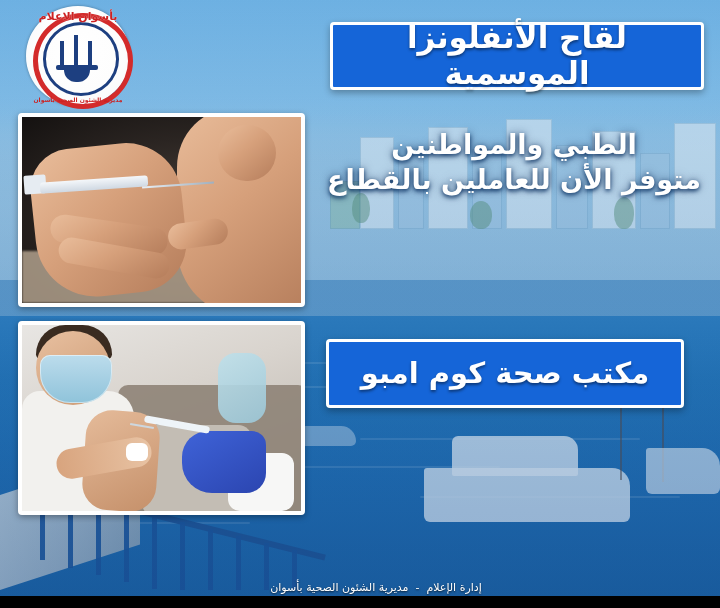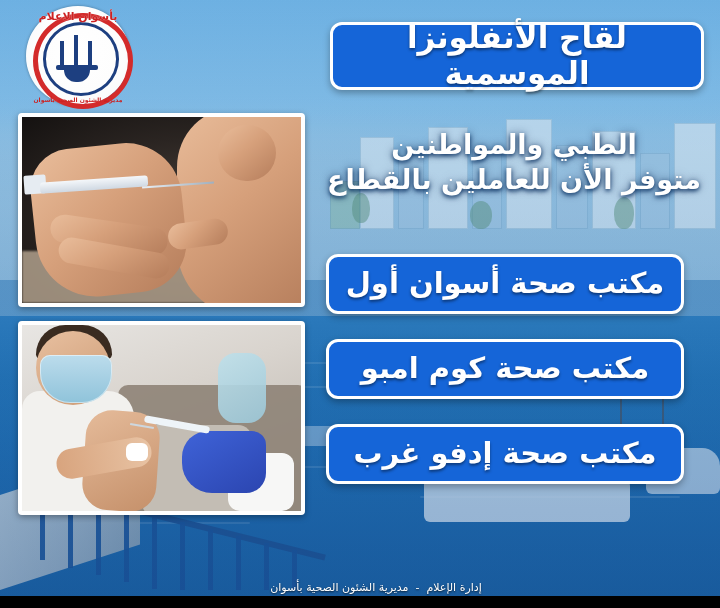--- a/index.html
+++ b/index.html
@@ -112,33 +112,33 @@
       background:linear-gradient(150deg,#bfe0ea,#9cc8d9);opacity:.9;}
   .pb-sleeve{position:absolute;left:206px;top:128px;width:66px;height:58px;background:#f7f7f6;border-radius:12px;}
   .pb-syr{position:absolute;left:122px;top:96px;width:66px;height:7px;background:#eef4f8;border-radius:3px;transform:rotate(10deg);}
   .pb-needle{position:absolute;left:108px;top:100px;width:24px;height:2px;background:#cdd7df;transform:rotate(10deg);}
 
   
   .pill{
     position:absolute;
     background:#1565d8;
     border:3px solid #ffffff;
-    border-radius:12px;
+    border-radius:4px;
     display:flex;align-items:center;justify-content:center;
     color:#fff;font-weight:bold;
     text-shadow:0 2px 3px rgba(0,0,0,.45);
     box-shadow:0 3px 7px rgba(0,0,0,.30);
     box-sizing:border-box;
     padding:0 10px;
     text-align:center;
     line-height:1.15;
   }
   .pill-title{left:330px;top:22px;width:374px;height:68px;font-size:31px;}
   .pill-1{left:326px;top:254px;width:358px;height:60px;font-size:29px;}
-  .pill-2{left:326px;top:339px;width:358px;height:60px;font-size:29px;}
+  .pill-2{left:326px;top:339px;width:358px;height:69px;font-size:29px;}
   .pill-3{left:326px;top:424px;width:358px;height:60px;font-size:29px;}
 
   .subtitle{
     position:absolute;left:318px;top:128px;width:392px;
     text-align:center;color:#ffffff;font-weight:bold;font-size:27px;
     line-height:1.28;
     text-shadow:0 2px 4px rgba(0,40,90,.85),0 0 8px rgba(0,30,70,.55);
   }
 
   .footer{
@@ -261,21 +261,19 @@
     <div class="pb-needle"></div>
   </div>
 
   <div class="pill pill-title">لقاح الأنفلونزا الموسمية</div>
 
   <div class="subtitle">
     <div>الطبي والمواطنين</div>
     <div>متوفر الأن للعاملين بالقطاع</div>
   </div>
 
-  <div class="pill pill-1">مكتب صحة أسوان أول</div>
   <div class="pill pill-2">مكتب صحة كوم امبو</div>
-  <div class="pill pill-3">مكتب صحة إدفو غرب</div>
 
   <div class="footer">
     <span>إدارة الإعلام</span><span>  -  </span><span>مديرية الشئون الصحية بأسوان</span>
   </div>
 
 </div>
 
 </body></html>

